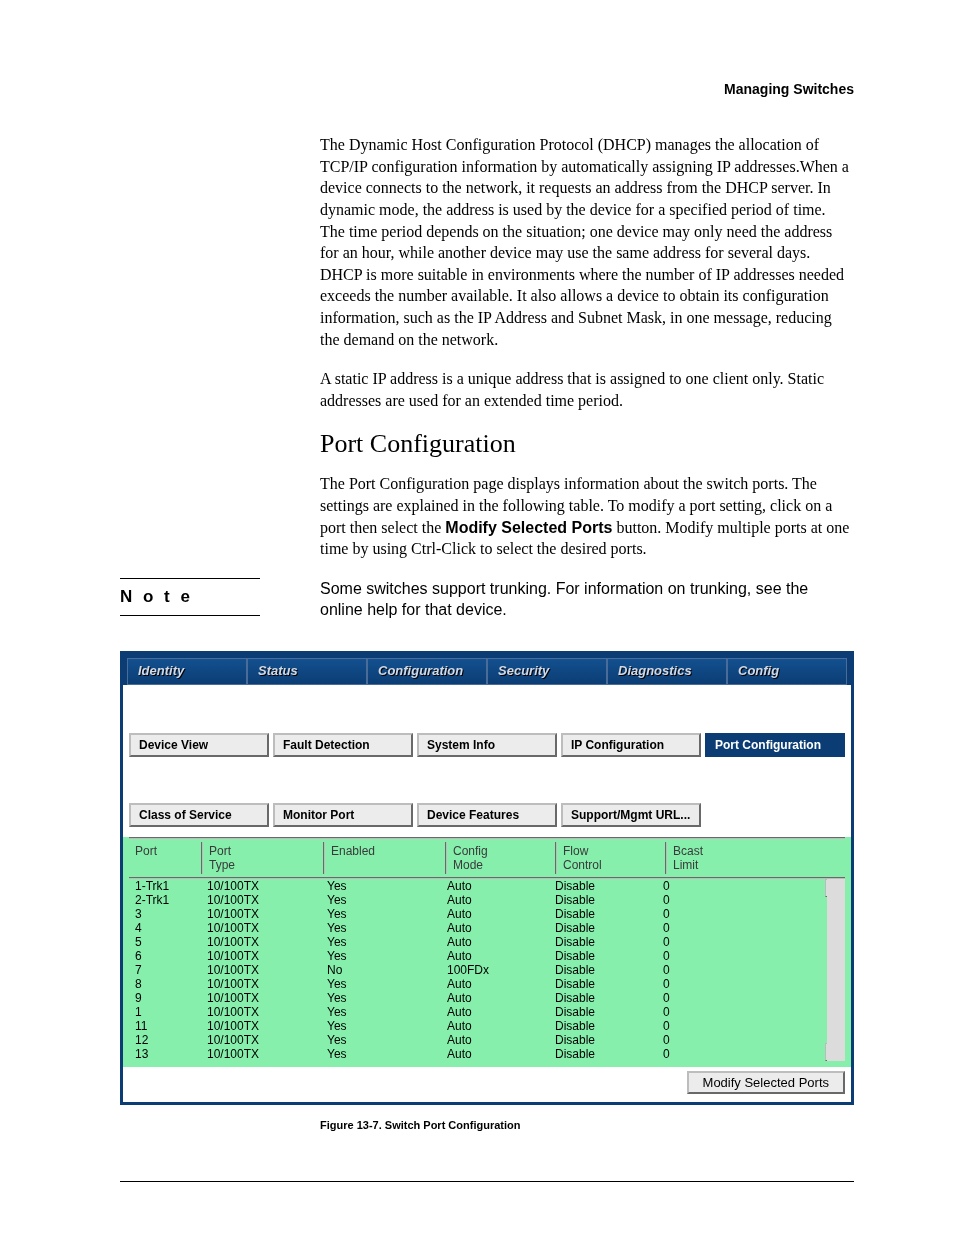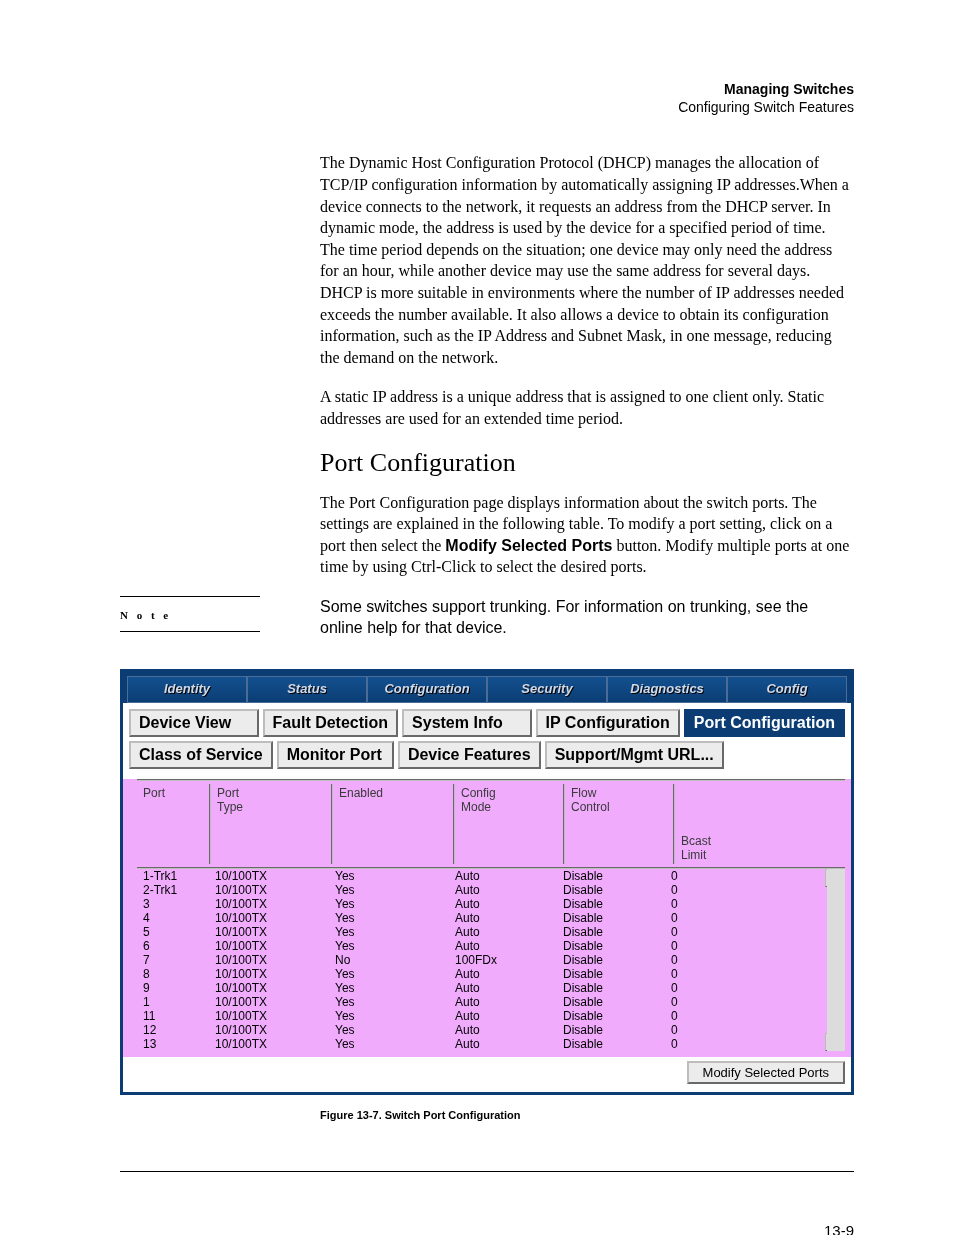--- a/index.html
+++ b/index.html
@@ -52,45 +52,44 @@
   }
   .note-label .rule {
     border-top: 1px solid #000;
     margin: 0 60px 8px 0;
   }
   .note-label .rule-bottom {
     border-top: 1px solid #000;
     margin: 8px 60px 0 0;
   }
   .note-label .txt {
-    font-family: Liberation Serif, serif;
+    font-family: Liberation Sans, sans-serif;
     font-weight: bold;
     letter-spacing: 3px;
-    font-size: 11px;
+    font-size: 17px;
   }
   .note-body {
     flex: 1;
     font-family: Liberation Sans, sans-serif;
     font-size: 16px;
     line-height: 1.35;
   }
   .figure-wrap {
     margin: 30px 0 12px 0;
   }
   .switch-ui {
     border: 3px solid #0b3d74;
     background: #0b3d74;
     font-family: Arial, Helvetica, sans-serif;
   }
   .tabbar {
     display: flex;
     background: #0b3d74;
     padding: 4px 4px 0 4px;
     gap: 0;
-    text-align: center;
   }
   .tab {
     flex: 1;
     color: #cfd9e8;
     font-weight: bold;
     font-style: italic;
     font-size: 13px;
     padding: 4px 10px 6px 10px;
     border: 1px solid #4a6c99;
     background: linear-gradient(#13508f, #0b3d74);
@@ -102,36 +101,37 @@
   }
   .subtab-row {
     display: flex;
     gap: 4px;
     margin-bottom: 4px;
   }
   .subtab {
     flex: 1;
     border: 2px outset #bdbdbd;
     background: #ececec;
-    font-size: 16px;
+    font-size: 12px;
     font-weight: bold;
     padding: 3px 8px;
     white-space: nowrap;
+    margin-top: 42px;
   }
   .subtab.active {
     background: #0b3d74;
     color: #fff;
     border: 2px solid #0b3d74;
   }
   .subtab.spacer {
     visibility: hidden;
   }
   .grid-area {
-    background: #f0abfc;
-    padding: 0 6px 6px 14px;
+    background: #86efac;
+    padding: 0 6px 6px 6px;
   }
   .grid-head, .grid-row {
     display: flex;
     font-size: 12px;
     font-family: Arial, Helvetica, sans-serif;
   }
   .grid-head {
     color: #3a3a3a;
     border-top: 2px groove #bdbdbd;
     border-bottom: 2px groove #bdbdbd;
@@ -201,21 +201,20 @@
     margin: 50px 0 0 0;
   }
 </style>
 </head>
 <body>
 
 <div class="page">
 
   <div class="header-right">
     <div class="bold">Managing Switches</div>
-    <div>Configuring Switch Features</div>
   </div>
 
   <div class="body-col">
     <p class="para">The Dynamic Host Configuration Protocol (DHCP) manages the allocation of TCP/IP configuration information by automatically assigning IP addresses.When a device connects to the network, it requests an address from the DHCP server. In dynamic mode, the address is used by the device for a specified period of time. The time period depends on the situation; one device may only need the address for an hour, while another device may use the same address for several days. DHCP is more suitable in environments where the number of IP addresses needed exceeds the number available. It also allows a device to obtain its configuration information, such as the IP Address and Subnet Mask, in one message, reducing the demand on the network.</p>
     <p class="para">A static IP address is a unique address that is assigned to one client only. Static addresses are used for an extended time period.</p>
 
     <h2 class="section">Port Configuration</h2>
 
     <p class="para">
       <span>The Port Configuration page displays information about the switch ports. The settings are explained in the following table. To modify a port setting, click on a port then select the </span><span class="bold-inline">Modify Selected Ports</span><span> button. Modify multiple ports at one time by using Ctrl-Click to select the desired ports.</span>
@@ -262,21 +261,21 @@
       <div class="grid-area">
         <div class="grid-head">
           <div class="col-port"><span>Port</span></div>
           <div class="col-type" style="white-space:pre;"><span>Port
 Type</span></div>
           <div class="col-en"><span>Enabled</span></div>
           <div class="col-mode" style="white-space:pre;"><span>Config
 Mode</span></div>
           <div class="col-flow" style="white-space:pre;"><span>Flow
 Control</span></div>
-          <div class="col-bcast" style="white-space:pre;border-right:none;margin-top:48px;"><span>Bcast
+          <div class="col-bcast" style="white-space:pre;border-right:none;"><span>Bcast
 Limit</span></div>
         </div>
 
         <div class="grid-body" id="grid-body">
           <div class="scroll-arrow up">▲</div>
           <div class="scroll-arrow down">▼</div>
         <div class="grid-row">
               <div class="col-port">1-Trk1</div>
               <div class="col-type">10/100TX</div>
               <div class="col-en">Yes</div>

